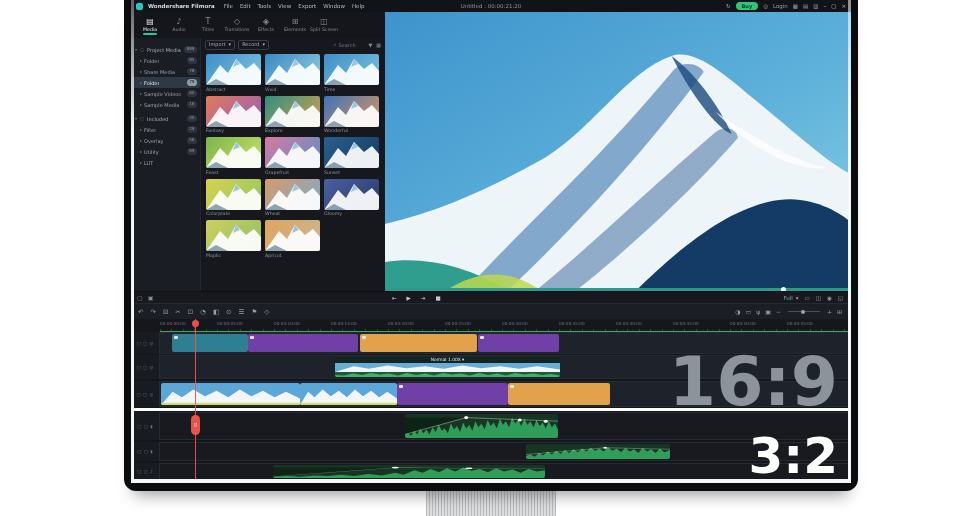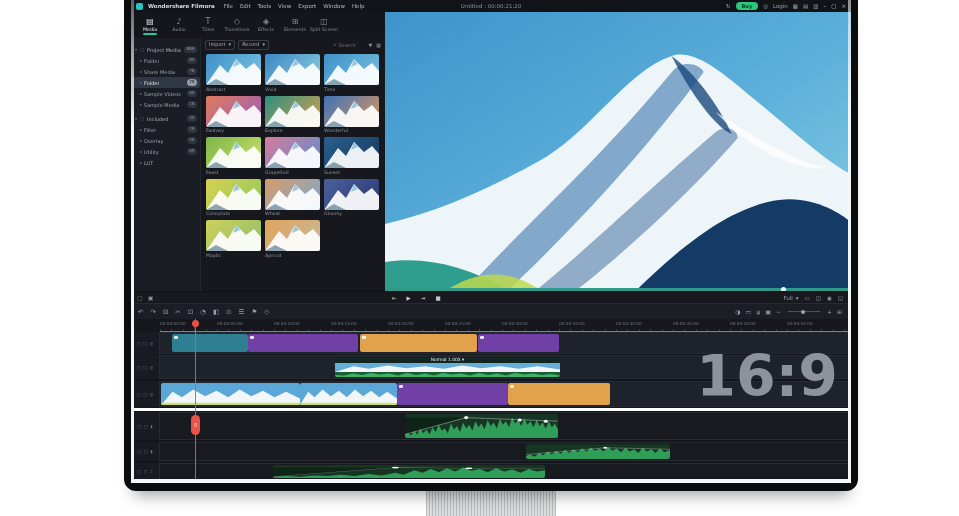--- a/index.html
+++ b/index.html
@@ -100,21 +100,21 @@
 .wavestrip{position:absolute;left:0;right:0;bottom:0;height:5px;z-index:2}
 .wavestrip svg{width:100%;height:100%;display:block}
 .clip.thumbs .tstrip{position:absolute;inset:0}
 .clip.speedclip .tstrip{position:absolute;left:0;right:0;top:6px;bottom:5px}
 .tstrip svg{width:100%;height:100%;display:block}
 .clip.audioclip{background:#173523}
 .playhead{position:absolute;left:64px;top:0;bottom:4px;width:1px;background:rgba(236,84,74,.95);z-index:6}
 .ph-pin{position:absolute;top:1px;left:-3px;width:7px;height:7px;background:#e84f45;border-radius:50%}
 .ph-pin::after{content:"";position:absolute;left:2px;top:6px;border-left:1.5px solid transparent;border-right:1.5px solid transparent;border-top:3px solid #e84f45}
 .ph-handle{position:absolute;top:96px;left:-4px;width:9px;height:20px;background:#e8544a;border-radius:4.5px;display:flex;align-items:center;justify-content:center;color:rgba(255,255,255,.9);font-size:5px}
-.ratio-top{position:absolute;right:13px;top:13px;font-size:57px;font-weight:bold;color:#8d939b;line-height:1.1;z-index:4}
+.ratio-top{position:absolute;right:13px;top:13px;font-size:68px;font-weight:bold;color:#8d939b;line-height:1.1;z-index:4}
 .ratio-bottom{position:absolute;right:13px;top:97px;font-size:50px;font-weight:bold;color:#ffffff;line-height:1.1;z-index:4}
 
 
 .frame-l{position:absolute;left:0;top:0;bottom:0;width:3px;background:linear-gradient(180deg,rgba(245,246,247,.35),#f5f6f7 130px);z-index:9}
 .frame-r{position:absolute;right:0;top:0;bottom:0;width:3px;background:linear-gradient(180deg,rgba(245,246,247,.55),#f5f6f7 110px);z-index:9}
 .frame-b{position:absolute;left:0;right:0;bottom:0;height:4px;background:#f5f6f7;z-index:9}
 </style>
 </head>
 <body>
 
@@ -654,20 +654,21 @@
                     <polygon points="0,18 45,4 0,4" fill="rgba(0,0,0,0.3)"></polygon>
                     <polyline points="0,18 45,4 100,6" stroke="rgba(255,255,255,0.5)" stroke-width="0.5" fill="none"></polyline>
                     <circle cx="45" cy="4" r="1.3" fill="#fff"></circle>
                     <circle cx="72" cy="5" r="1.3" fill="#fff"></circle>
                   </svg>
                 </span>
               </span>
           </div>
 
           <div class="ratio-top">16:9</div>
+          <div class="ratio-bottom">3:2</div>
         </div>
 
         <div class="playhead">
           <span class="ph-pin"></span>
           <span class="ph-handle">⠿</span>
         </div>
       </div>
 
       <div class="frame-l"></div>
       <div class="frame-r"></div>

